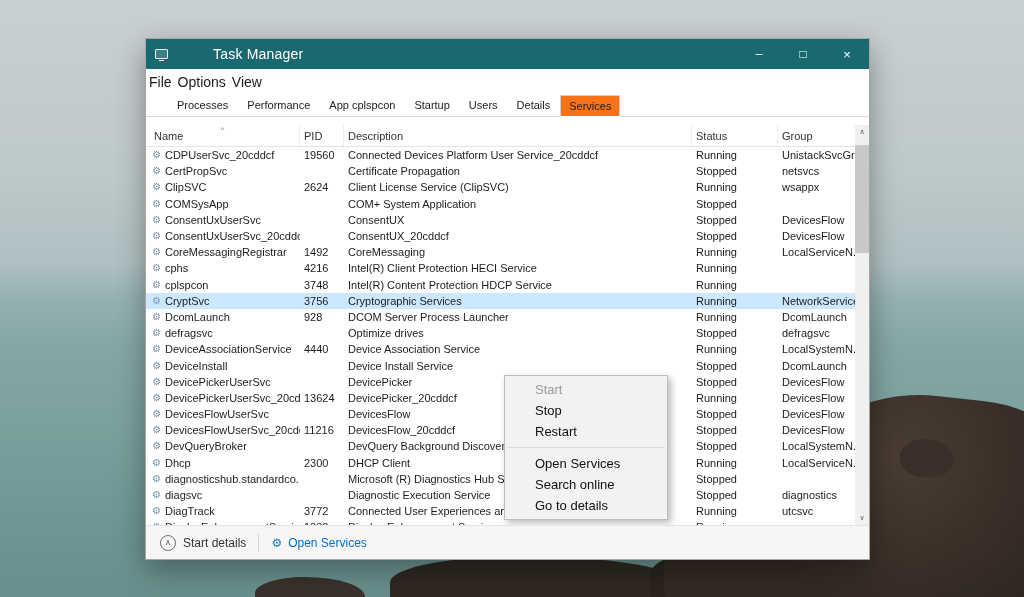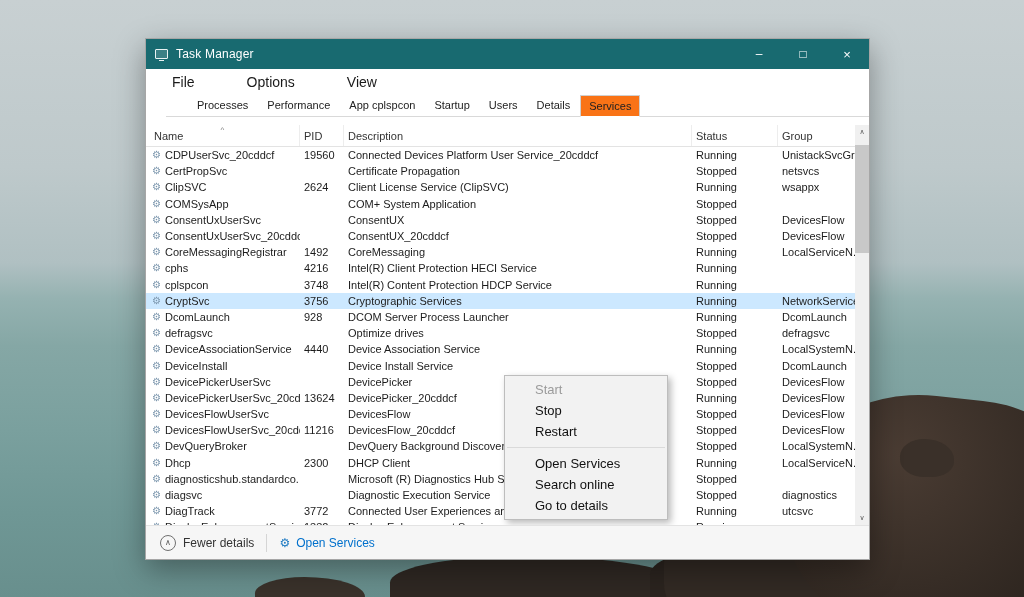--- a/index.html
+++ b/index.html
@@ -30,34 +30,34 @@
     box-shadow: 0 10px 28px rgba(0,0,0,.35);
     display:flex; flex-direction:column;
   }
   .titlebar {
     height:30px; flex:0 0 30px; background: var(--titlebar, #186a70);
     display:flex; align-items:center; color:#fff;
   }
   .app-icon { width:13px; height:10px; border:1px solid #e8f2f2; border-radius:1px;
     margin:0 8px 0 9px; position:relative; background:rgba(255,255,255,.15); }
   .app-icon::after { content:""; position:absolute; left:3px; right:3px; bottom:-3px; height:1px; background:#e8f2f2; }
-  .title { font-size:12px; letter-spacing:.2px; }
+  .title { font-size:14px; letter-spacing:.2px;margin-left:37px; }
   .controls { margin-left:auto; display:flex; height:100%; }
   .ctrl { width:44px; height:100%; display:flex; align-items:center; justify-content:center;
     color:#fff; font-size:12px; background:transparent; border:none; font-family:"Liberation Sans", sans-serif; }
   .ctrl.close { font-size:13px; }
 
   
   .menubar { height:26px; flex:0 0 26px; display:flex; align-items:center; background:#fff;
     font-size:14px; color:#1a1a1a; }
-  .menu-item { padding:0 26px; }
+  .menu-item { padding:0 3px; }
 
   
   .tabbar { height:22px; flex:0 0 22px; display:flex; align-items:flex-end; padding-left:22px;
-    border-bottom:1px solid #d9d9d9; background:#fff; font-size:11px; color:#222;margin-left:20px; }
+    border-bottom:1px solid #d9d9d9; background:#fff; font-size:11px; color:#222; }
   .tab { padding:3px 8px 4px; border:1px solid transparent; margin-right:1px; white-space:nowrap; }
   .tab.active { background:#f97316; border-color:#d0d0d0; border-bottom-color:#fff;
     margin-bottom:-1px; padding-top:4px; }
 
   
   .table-area { flex:1; position:relative; display:flex; flex-direction:column; padding-top:8px; overflow:hidden; }
   .table-header { display:flex; height:22px; flex:0 0 22px; margin-right:14px;
     border-bottom:1px solid #e3e3e3; font-size:11px; color:#333; }
   .th { display:flex; align-items:flex-end; padding:0 4px 4px; border-right:1px solid #ededed; position:relative; white-space:nowrap; }
   .th .sort { position:absolute; top:0; left:50%; transform:translateX(-50%); font-size:8px; color:#777; }
@@ -420,21 +420,21 @@
           <div class="cm-sep"></div>
           <div class="cm-item">Open Services</div>
           <div class="cm-item">Search online</div>
           <div class="cm-item">Go to details</div>
         </div>
     </div>
 
     <div class="footer">
       <div class="fewer">
         <span class="circle-icon">∧</span>
-        <span>Fewer details</span>
+        <span>Start details</span>
       </div>
       <div class="vsep"></div>
       <div class="open-services">
         <span class="os-icon">⚙</span>
         <span>Open Services</span>
       </div>
     </div>
 
   </div>
 </div>

